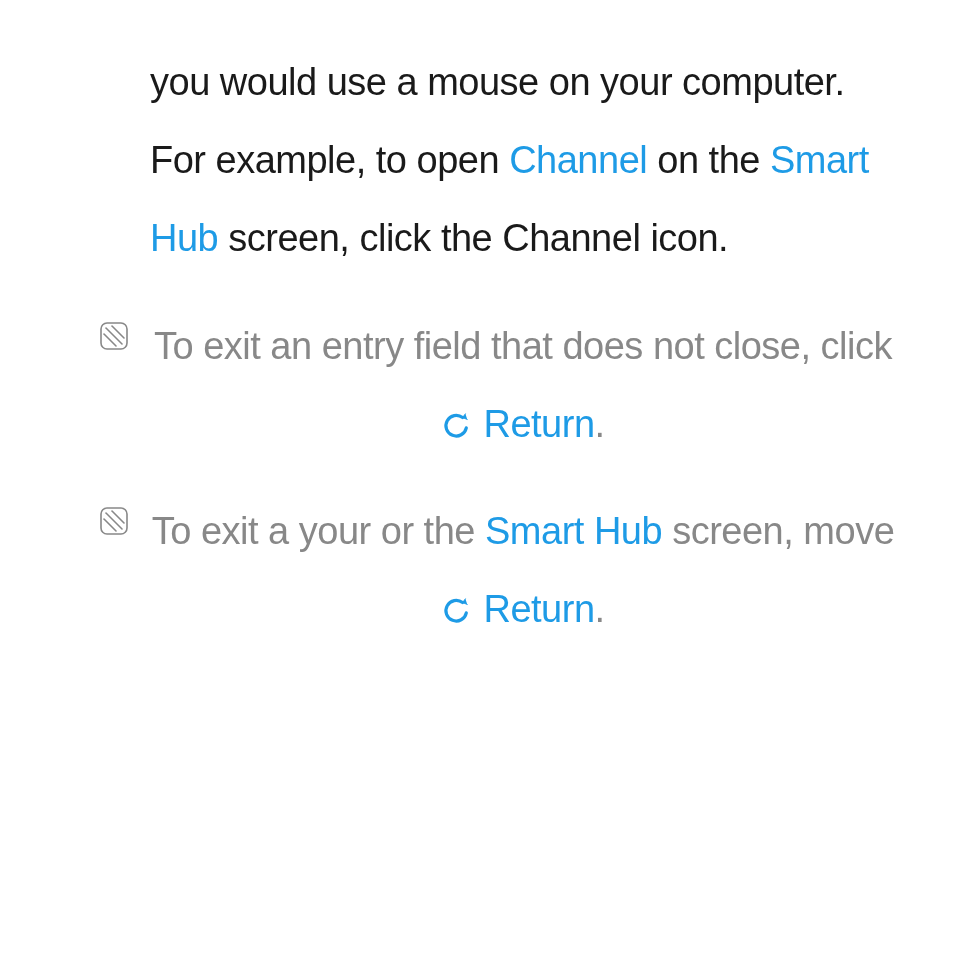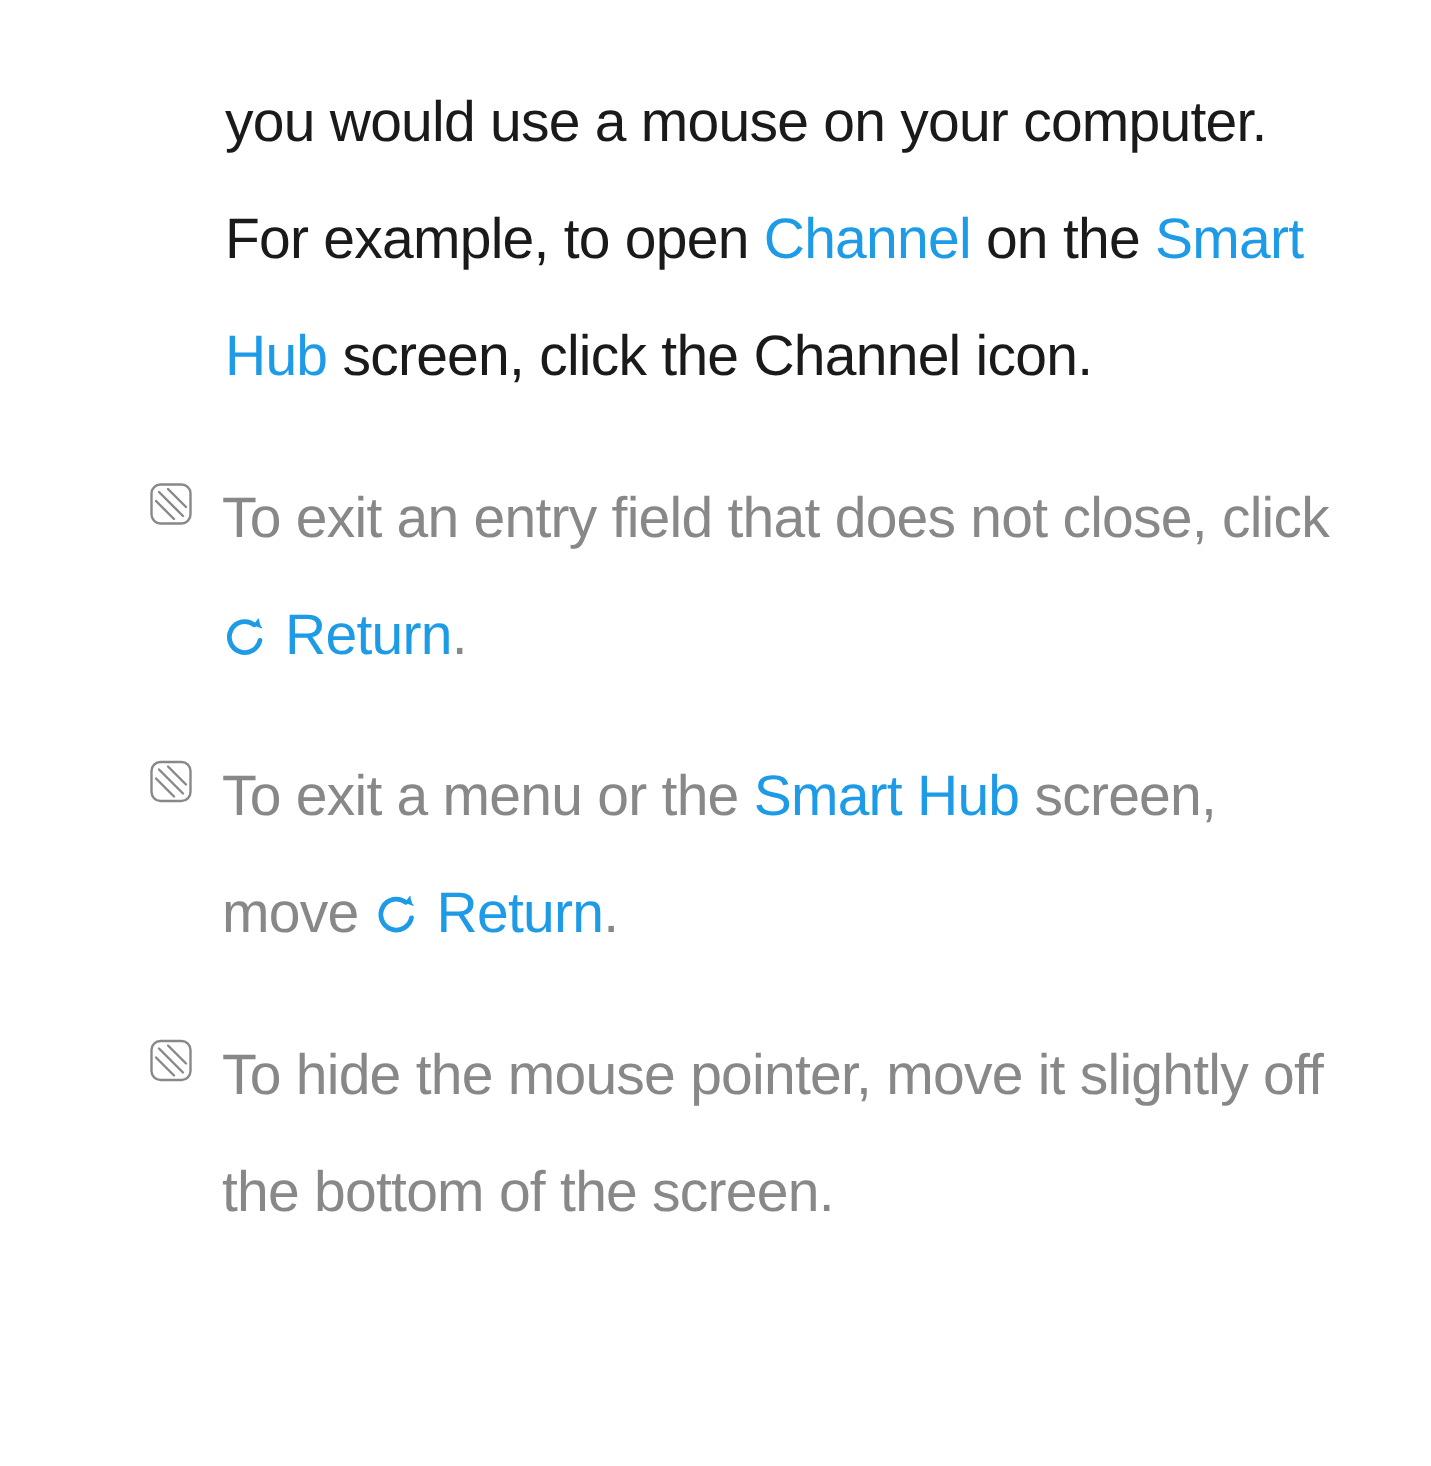--- a/index.html
+++ b/index.html
@@ -45,20 +45,21 @@
     height: 32px;
     display: block;
   }
   .note-body {
     flex: 1 1 auto;
     font-size: 38px;
     line-height: 2.05;
     color: #888;
     font-weight: 400;
     letter-spacing: -0.5px;
+    text-align: center;
   }
   .return-icon {
     display: inline-block;
     vertical-align: baseline;
     position: relative;
     top: 2px;
     margin-right: 2px;
   }
   .return-icon svg {
     width: 30px;
@@ -96,34 +97,21 @@
   <div class="note-item">
     <span class="note-icon">
       <svg viewBox="0 0 32 32" fill="none" stroke="currentColor" stroke-width="1.6">
         <rect x="3" y="3" width="26" height="26" rx="6" ry="6"></rect>
         <path d="M8 8 L24 24" stroke-linecap="round"></path>
         <path d="M14 6 C18 10, 22 14, 26 18" stroke-linecap="round"></path>
         <path d="M6 14 C10 18, 14 22, 18 26" stroke-linecap="round"></path>
       </svg>
     </span>
     <div class="note-body">
-      <span>To exit a menu or the </span><span class="link">Smart Hub</span><span> screen, move </span><span class="link"><span class="return-icon"><svg viewBox="0 0 32 32" fill="none" stroke="#1e9be6" stroke-width="3.4" stroke-linecap="round">
+      <span>To exit a your or the </span><span class="link">Smart Hub</span><span> screen, move </span><span class="link"><span class="return-icon"><svg viewBox="0 0 32 32" fill="none" stroke="#1e9be6" stroke-width="3.4" stroke-linecap="round">
               <path d="M23 7 A11 11 0 1 0 27 18"></path>
               <path d="M26 3 L23 7 L28 9" fill="#1e9be6" stroke="#1e9be6" stroke-width="1" stroke-linejoin="round"></path>
             </svg></span> <span>Return</span></span><span>.</span>
     </div>
   </div>
 
-  <div class="note-item">
-    <span class="note-icon">
-      <svg viewBox="0 0 32 32" fill="none" stroke="currentColor" stroke-width="1.6">
-        <rect x="3" y="3" width="26" height="26" rx="6" ry="6"></rect>
-        <path d="M8 8 L24 24" stroke-linecap="round"></path>
-        <path d="M14 6 C18 10, 22 14, 26 18" stroke-linecap="round"></path>
-        <path d="M6 14 C10 18, 14 22, 18 26" stroke-linecap="round"></path>
-      </svg>
-    </span>
-    <div class="note-body">
-      <span>To hide the mouse pointer, move it slightly off the bottom of the screen.</span>
-    </div>
-  </div>
 
 </div>
 
 </body></html>

